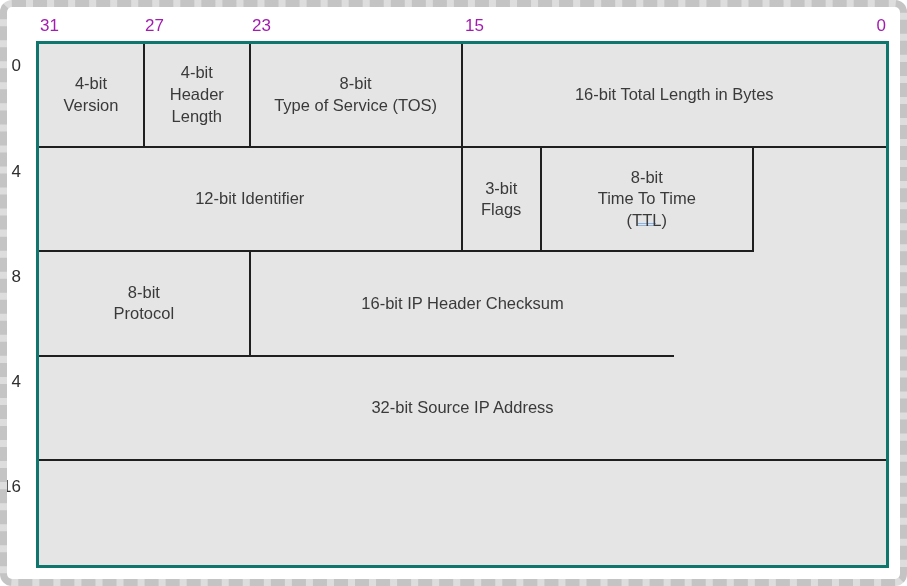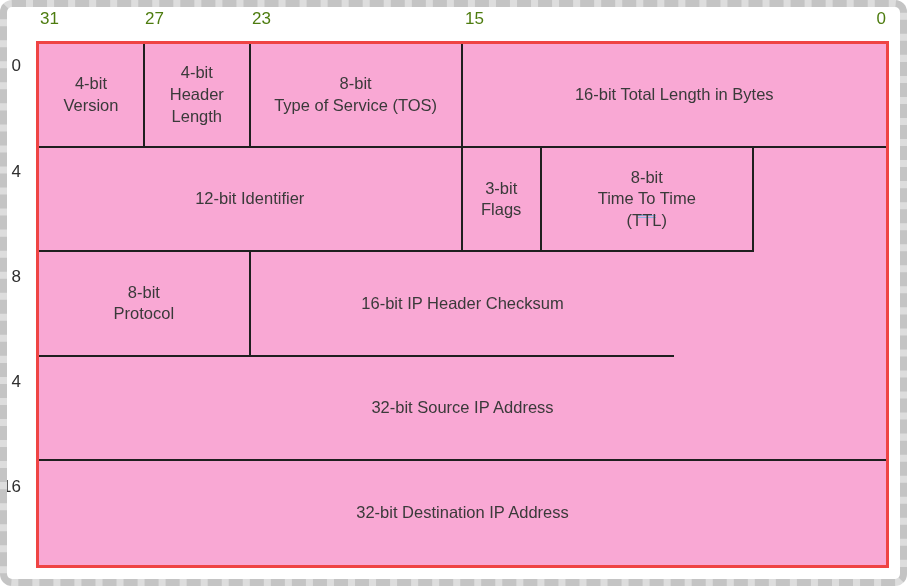--- a/index.html
+++ b/index.html
@@ -12,56 +12,56 @@
   .frame{
     position:absolute;inset:0;border-radius:12px;pointer-events:none;z-index:6;
     border:7px solid #dddddd;
   }
   .frame::after{
     content:"";position:absolute;inset:-7px;border-radius:12px;
     border:7px dashed rgba(150,150,150,0.35);
   }
   
   .bit-scale span{
-    position:absolute;top:9px;font-size:17px;color:#4d7c0f;z-index:2;
+    position:absolute;top:16px;font-size:17px;color:#a21caf;z-index:2;
   }
   .bs-31{left:40px}
   .bs-27{left:145px}
   .bs-23{left:252px}
   .bs-15{left:465px}
   .bs-0{right:21px}
   
   .offset{
     position:absolute;left:0;width:21px;text-align:right;
     font-size:17px;color:#2e2e2e;z-index:2;white-space:nowrap;overflow:visible;
   }
   .off-0{top:56px}
   .off-4{top:162px}
   .off-8{top:267px}
   .off-12{top:372px}
   .off-16{top:477px}
   
   .grid{
     position:absolute;left:36px;top:41px;width:853px;height:527px;
-    box-sizing:border-box;border:3px solid #ef4444;background:#f9a8d4;
+    box-sizing:border-box;border:3px solid #0f766e;background:#e5e5e5;
     display:grid;grid-template-columns:repeat(32,1fr);grid-template-rows:repeat(5,1fr);
     z-index:1;
   }
   .cell{
     border-right:2px solid #1f1f1f;border-bottom:2px solid #1f1f1f;
     display:flex;flex-direction:column;align-items:center;justify-content:center;
     text-align:center;font-size:16.5px;line-height:1.32;color:#3a3a3a;
     white-space:pre-line;padding:2px 4px;box-sizing:border-box;overflow:hidden;
   }
   .b3{grid-column:span 3}.b4{grid-column:span 4}.b8{grid-column:span 8}
   .b13{grid-column:span 13}.b16{grid-column:span 16}.b32{grid-column:span 32}
   .last-col{border-right:none}
   .last-row{border-bottom:none}
   .ttl div{white-space:normal}
-  .grammar{border-bottom:3px double #8eb4e3;padding-bottom:8px;}
+  .grammar{border-bottom:3px double #8eb4e3;padding-bottom:16px;}
 </style>
 </head>
 <body>
 
 <div class="bit-scale">
   <span class="bs-31">31</span>
   <span class="bs-27">27</span>
   <span class="bs-23">23</span>
   <span class="bs-15">15</span>
   <span class="bs-0">0</span>
@@ -94,16 +94,15 @@
     <div><span>8-bit</span></div>
     <div><span>Time </span><span class="grammar">To</span><span> Time</span></div>
     <div><span>(TTL)</span></div>
   </div>
   <div class="cell b8">8-bit
 Protocol</div>
   <div class="cell b16 last-col">16-bit IP Header Checksum</div>
 
   <div class="cell b32 last-col">32-bit Source IP Address</div>
 
-  <div class="cell b32 last-col last-row">32-bit Destination IP Address</div>
 </div>
 
 <div class="frame"></div>
 
 </body></html>

